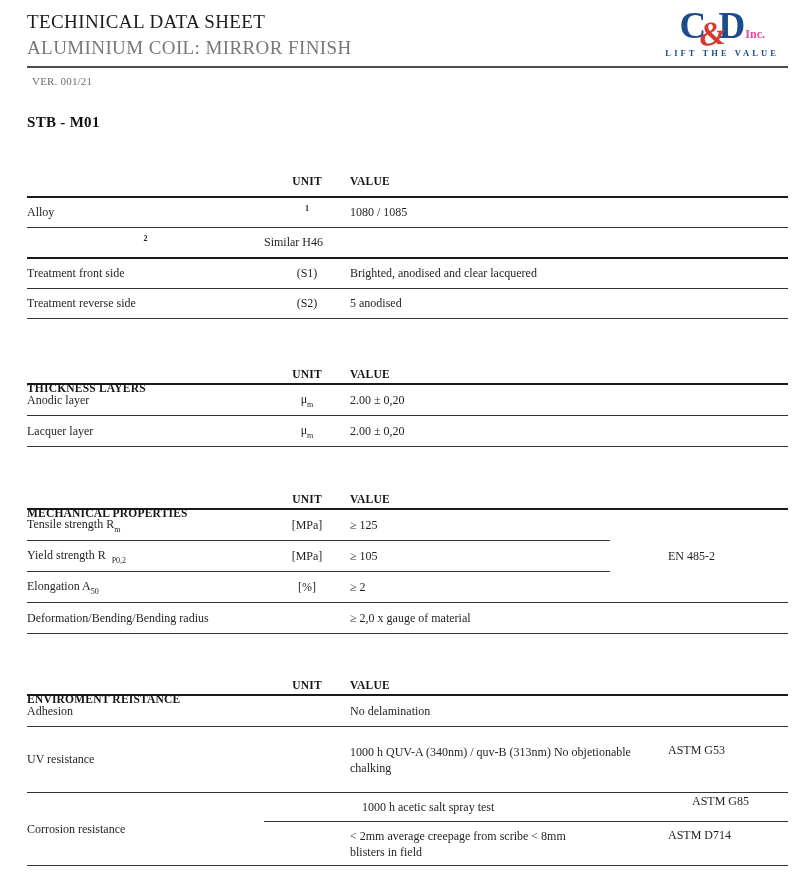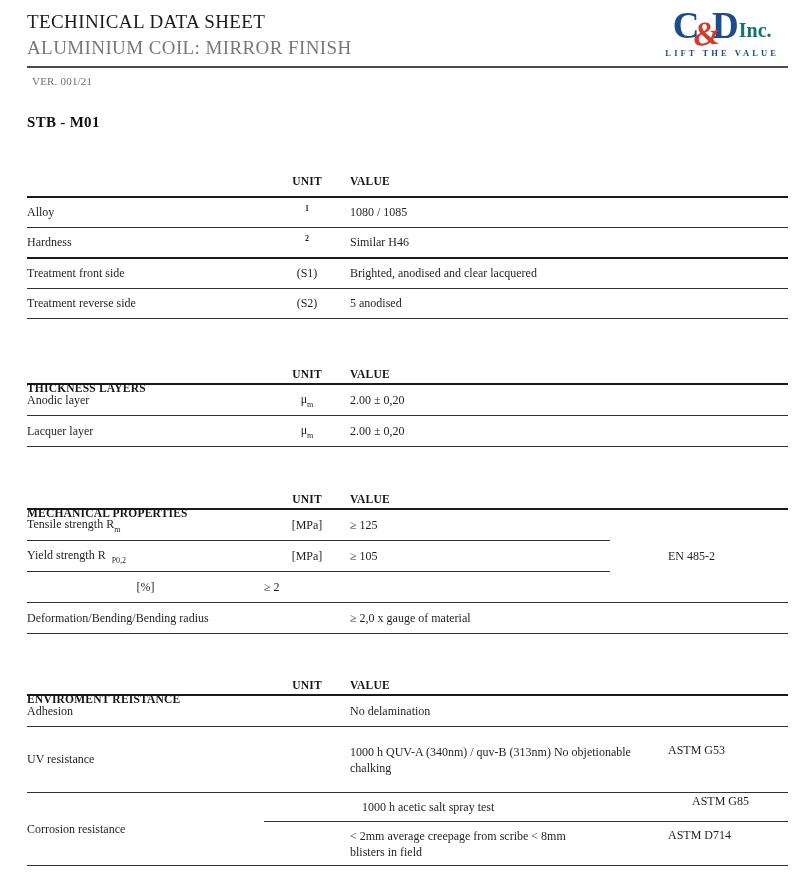--- a/index.html
+++ b/index.html
@@ -9,21 +9,21 @@
   }
   
   .titles { position:absolute; top:11px; left:27px; }
   .title1 { font-size:19px; color:#1b1b1b; letter-spacing:0.4px; }
   .title2 { font-size:19px; color:#77787b; letter-spacing:0.4px; margin-top:4px; }
   .logo { position:absolute; top:9px; right:22px; text-align:center; }
   .logo-main { display:flex; align-items:flex-end; justify-content:center; line-height:1; }
   .logo-c, .logo-d { font-size:37px; font-weight:bold; color:#1c4c8b; line-height:0.9; }
   .logo-amp { font-size:34px; font-weight:bold; font-style:italic; color:#d63a2c;
               margin:0 -7px; position:relative; top:7px; z-index:2; transform:rotate(-6deg); line-height:0.9; }
-  .logo-inc { font-size:20px; font-weight:bold; color:#0f766e; margin-left:0; padding-bottom:2px; }
+  .logo-inc { font-size:12px; font-weight:bold; color:#ec4899; margin-left:0; padding-bottom:2px; }
   .logo-tagline { font-size:8.5px; font-weight:bold; color:#1c4c8b; letter-spacing:3.1px; margin-top:6px; white-space:nowrap; }
   .header-rule { position:absolute; top:66px; left:27px; width:761px; height:2px; background:#4c4c4c; }
   .version { position:absolute; top:75px; left:12px; font-size:11px; color:#6e6f71; letter-spacing:0.2px;margin-left:20px; }
   .product-code { position:absolute; top:114px; left:27px; font-size:15px; font-weight:bold; color:#111; letter-spacing:0.3px; }
 
   
   .tbl { position:absolute; left:27px; width:761px; }
   .t1 { top:166px; } .t2 { top:353px; } .t3 { top:478px; } .t4 { top:664px; }
   .grid-row { display:grid; grid-template-columns:237px 86px 318px 120px; align-items:center; }
   .h30 { height:30px; } .h29 { height:29px; } .h65 { height:65px; }
@@ -84,21 +84,20 @@
     </div>
     <div class="line thick"></div>
     <div class="grid-row h29">
       <div class="cell">Alloy</div>
       <div class="cell unit-cell"><sup class="unit-sup">1</sup></div>
       <div class="cell">1080 / 1085</div>
       <div class="cell"></div>
     </div>
     <div class="line"></div>
     <div class="grid-row h29">
-      <div class="cell">Hardness</div>
       <div class="cell unit-cell"><sup class="unit-sup">2</sup></div>
       <div class="cell">Similar H46</div>
       <div class="cell"></div>
     </div>
     <div class="line thick"></div>
     <div class="grid-row h29">
       <div class="cell">Treatment front side</div>
       <div class="cell unit-cell">(S1)</div>
       <div class="cell">Brighted, anodised and clear lacquered</div>
       <div class="cell"></div>
@@ -153,20 +152,21 @@
     </div>
     <div class="line partial-mech"></div>
     <div class="grid-row h30">
       <div class="cell"><span>Yield strength R</span><sub class="lbl-sub yield-sub">P0,2</sub></div>
       <div class="cell unit-cell">[MPa]</div>
       <div class="cell">≥ 105</div>
       <div class="cell">EN 485-2</div>
     </div>
     <div class="line partial-mech"></div>
     <div class="grid-row h30">
+      <div class="cell"><span>Elongation A</span><sub class="lbl-sub">50</sub></div>
       <div class="cell unit-cell">[%]</div>
       <div class="cell">≥ 2</div>
       <div class="cell"></div>
     </div>
     <div class="line"></div>
     <div class="grid-row h30">
       <div class="cell">Deformation/Bending/Bending radius</div>
       <div class="cell unit-cell"></div>
       <div class="cell">≥ 2,0 x gauge of material</div>
       <div class="cell"></div>

